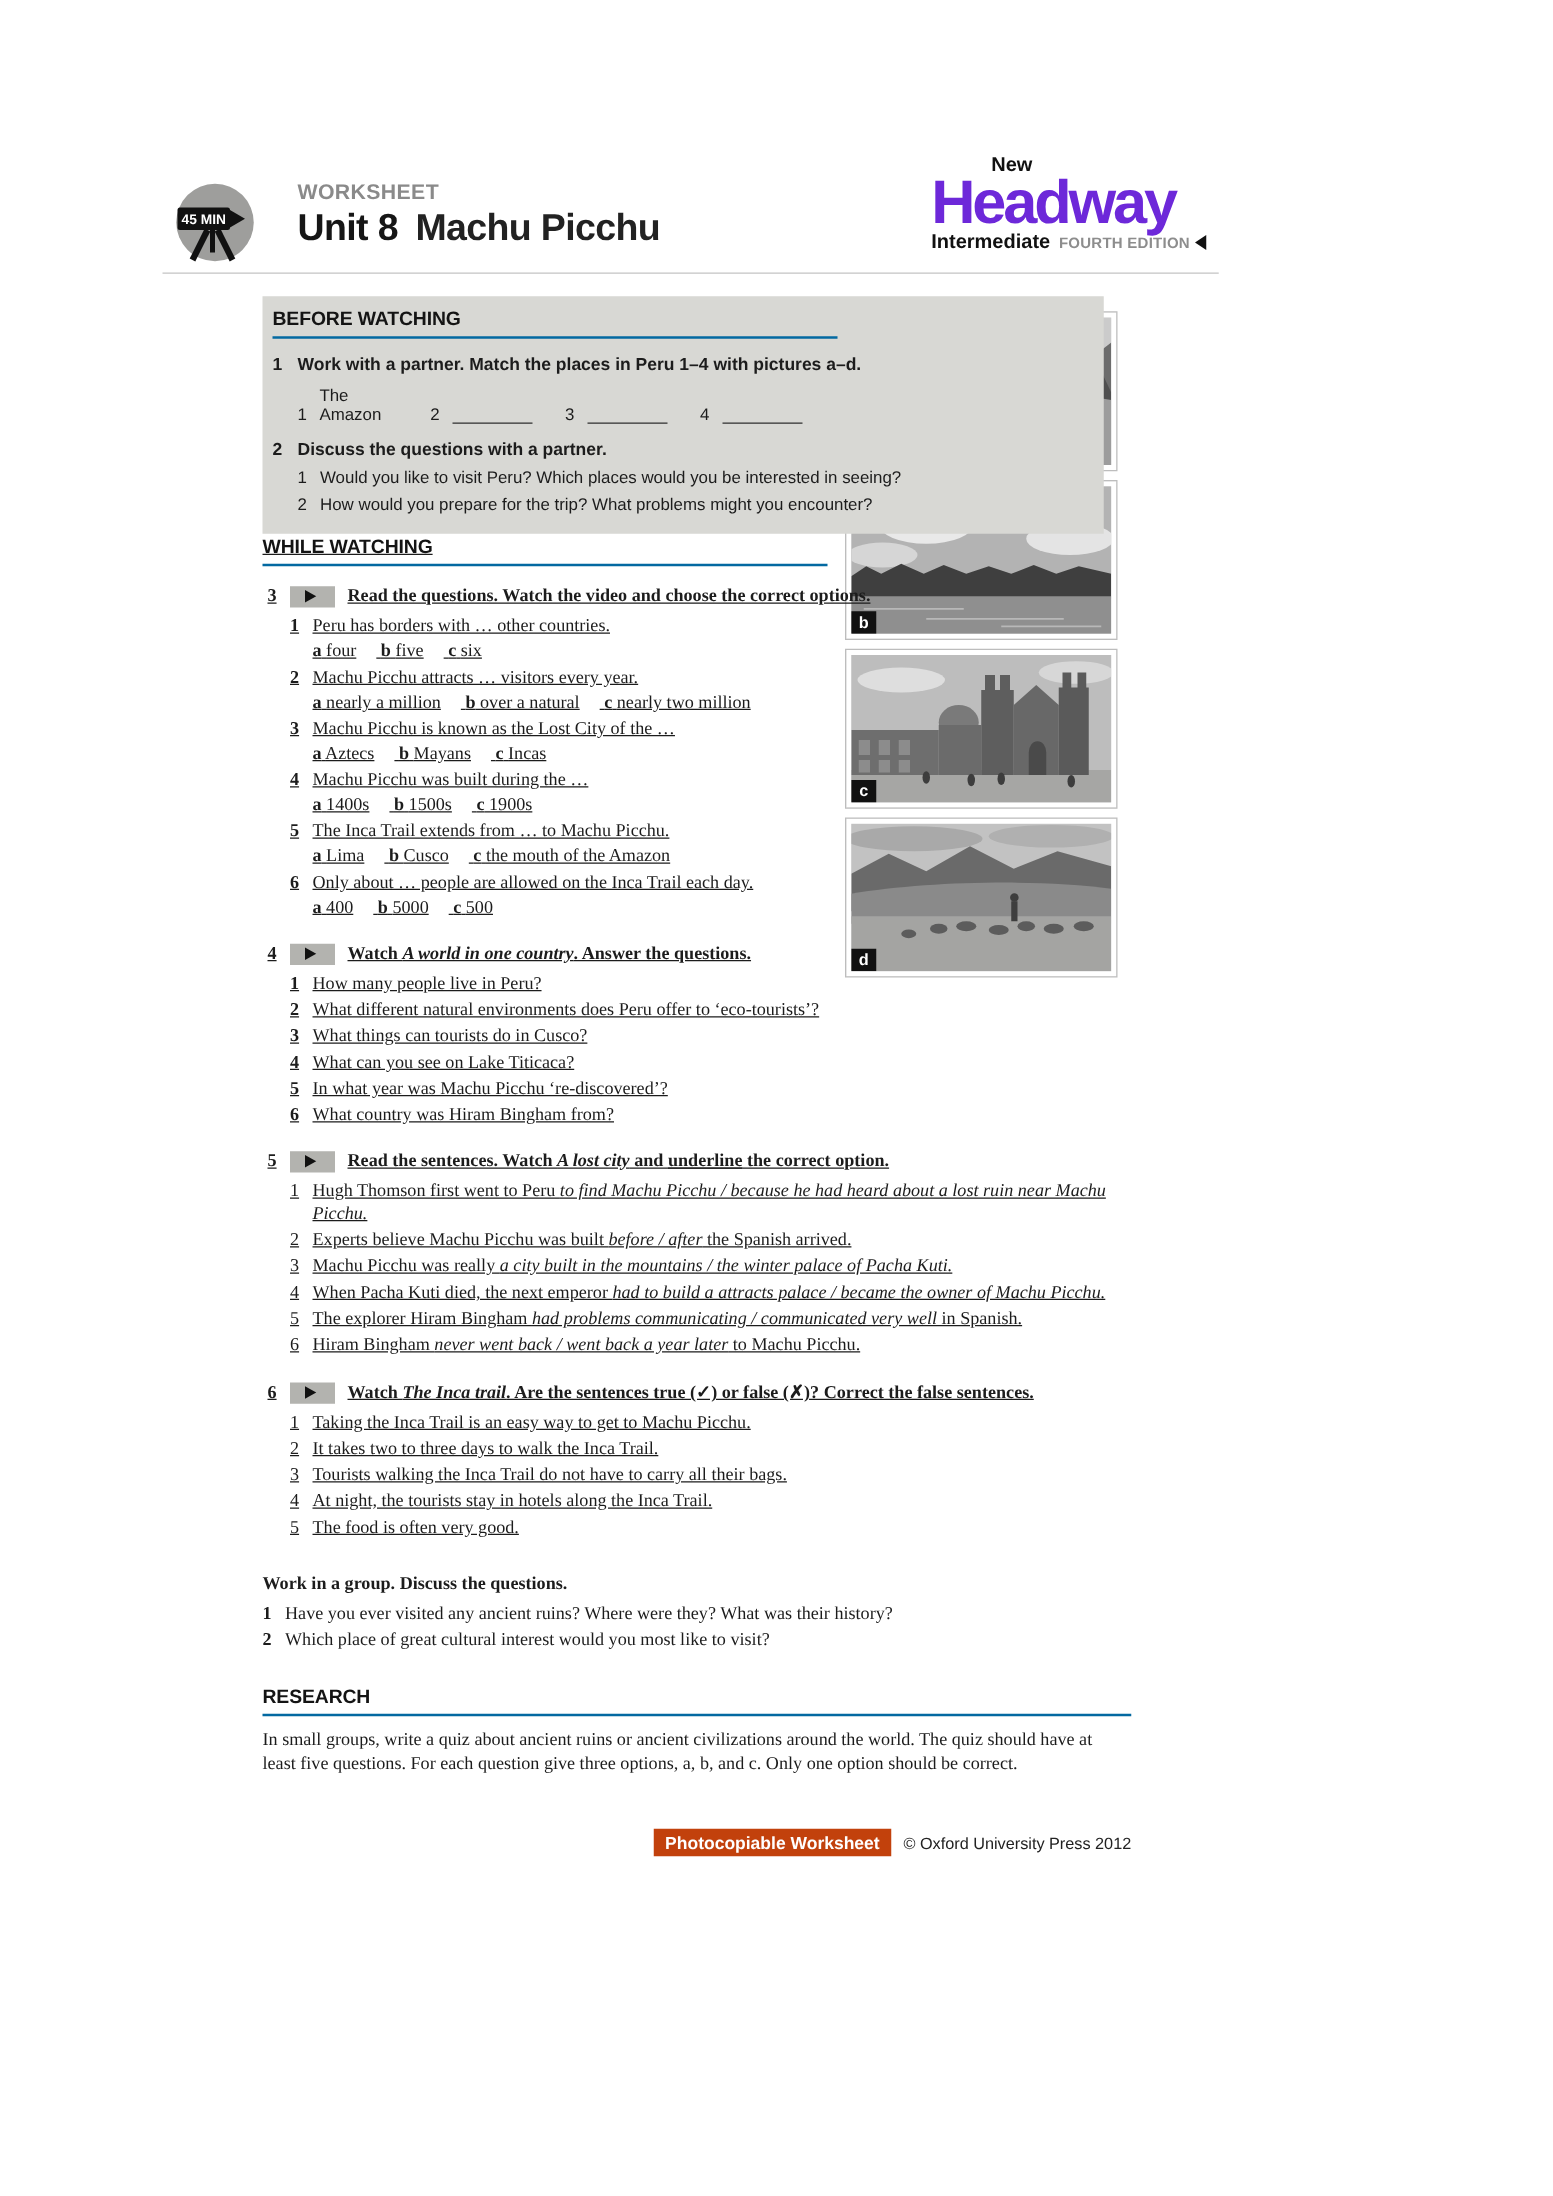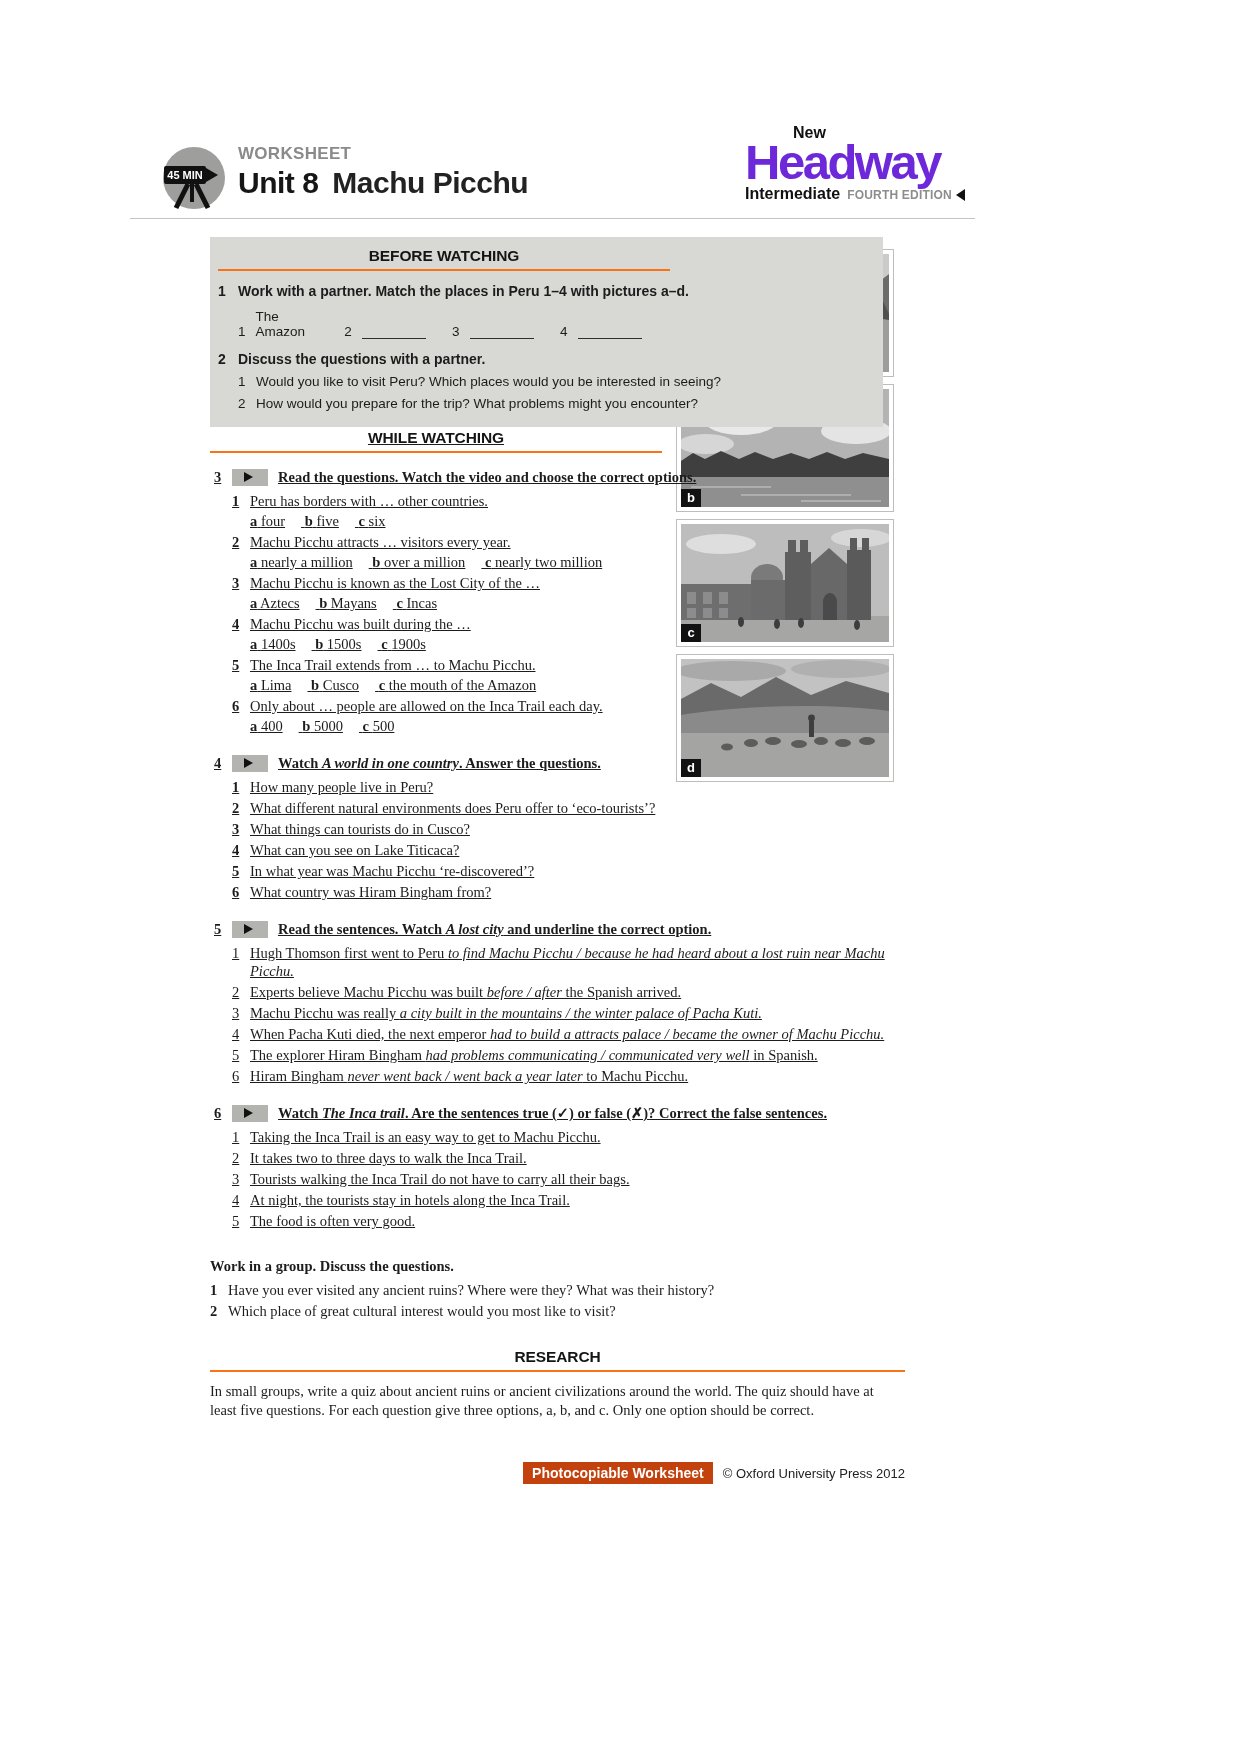--- a/index.html
+++ b/index.html
@@ -1,38 +1,38 @@
 <!DOCTYPE html>
 <html><head>
 <meta charset="utf-8">
 <style>
   html,body{margin:0;padding:0;background:#ffffff;}
   body{width:1242px;height:1757px;position:relative;font-family:"Liberation Serif",serif;color:#1c1c1c;}
   .sheet{position:absolute;left:0;top:0;width:1242px;height:1757px;background:#fff;overflow:hidden;}
 
   
   .hdr{position:absolute;left:130px;top:138px;width:845px;height:80px;}
-  .vid-icon{position:absolute;left:28px;top:4px;width:68px;height:72px;}
+  .vid-icon{position:absolute;left:6px;top:4px;width:68px;height:72px;}
   .hdr-titles{position:absolute;left:108px;top:6px;}
   .kicker{font-family:"Liberation Sans",sans-serif;font-weight:bold;font-size:17px;color:#8a8a8a;letter-spacing:.3px;}
   .unit-line{margin-top:2px;font-family:"Liberation Sans",sans-serif;font-size:30px;color:#161616;}
   .unit-label{font-weight:bold;letter-spacing:-.5px;}
   .unit-title{font-weight:bold;margin-left:14px;letter-spacing:-.5px;color:#222;}
   .logo{position:absolute;right:0;top:-12px;width:230px;text-align:left;}
   .logo-new{font-family:"Liberation Sans",sans-serif;font-weight:bold;font-size:16px;color:#111;margin-left:48px;display:block;line-height:14px;}
   .logo-name{font-family:"Liberation Sans",sans-serif;font-weight:bold;font-size:49px;line-height:44px;color:#6d28d9;letter-spacing:-2.5px;}
   .logo-sub{margin-top:1px;white-space:nowrap;}
   .logo-level{font-family:"Liberation Sans",sans-serif;font-weight:bold;font-size:16px;color:#111;}
   .logo-ed{font-family:"Liberation Sans",sans-serif;font-weight:bold;font-size:12px;color:#8d8d8d;margin-left:7px;letter-spacing:.2px;}
   .logo-tri{display:inline-block;width:0;height:0;border-top:6px solid transparent;border-bottom:6px solid transparent;border-right:9px solid #111;margin-left:4px;vertical-align:middle;}
   .hdr-rule{position:absolute;left:130px;top:218px;width:845px;height:1px;background:#c4c4c4;}
 
   
   .content{position:absolute;left:210px;top:237px;width:695px;}
-  h2.sec{font-family:"Liberation Sans",sans-serif;font-weight:bold;font-size:15.5px;color:#141414;margin:0;padding:0 0 4px 0;border-bottom:2px solid #f97316;letter-spacing:-.1px;text-align:center;}
+  h2.sec{font-family:"Liberation Sans",sans-serif;font-weight:bold;font-size:15.5px;color:#141414;margin:0;padding:0 0 4px 0;border-bottom:2px solid #0369a1;letter-spacing:-.1px;}
   h2.narrow{width:452px;}
 
   
   .before-box{background:#d8d8d4;padding:10px 14px 16px 8px;width:673px;box-sizing:border-box;min-height:156px;}
   .bex{display:flex;margin-top:12px;}
   .bex-num{width:20px;font-weight:bold;font-family:"Liberation Sans",sans-serif;font-size:14px;flex:none;}
   .bex-body{flex:1;}
   .bex-instr{font-family:"Liberation Sans",sans-serif;font-weight:bold;font-size:14px;margin:0;}
   .match-row{margin-top:10px;font-family:"Liberation Sans",sans-serif;font-size:13.5px;display:flex;align-items:flex-end;width:430px;}
   .match-num{font-weight:normal;margin-right:10px;}
@@ -274,21 +274,21 @@
             </div>
 
             <div class="q-row">
               <span class="q-num">2</span>
               <div class="q-body">
                 <div>Machu Picchu attracts … visitors every year.</div>
                 <div class="opt-line">
                   <span class="opt-letter">a</span>
                   <span class="opt-text">nearly a million</span>
                   <span class="opt-letter">b</span>
-                  <span class="opt-text">over a million</span>
+                  <span class="opt-text">over a natural</span>
                   <span class="opt-letter">c</span>
                   <span class="opt-text">nearly two million</span>
                 </div>
               </div>
             </div>
 
             <div class="q-row">
               <span class="q-num">3</span>
               <div class="q-body">
                 <div>Machu Picchu is known as the Lost City of the …</div>

